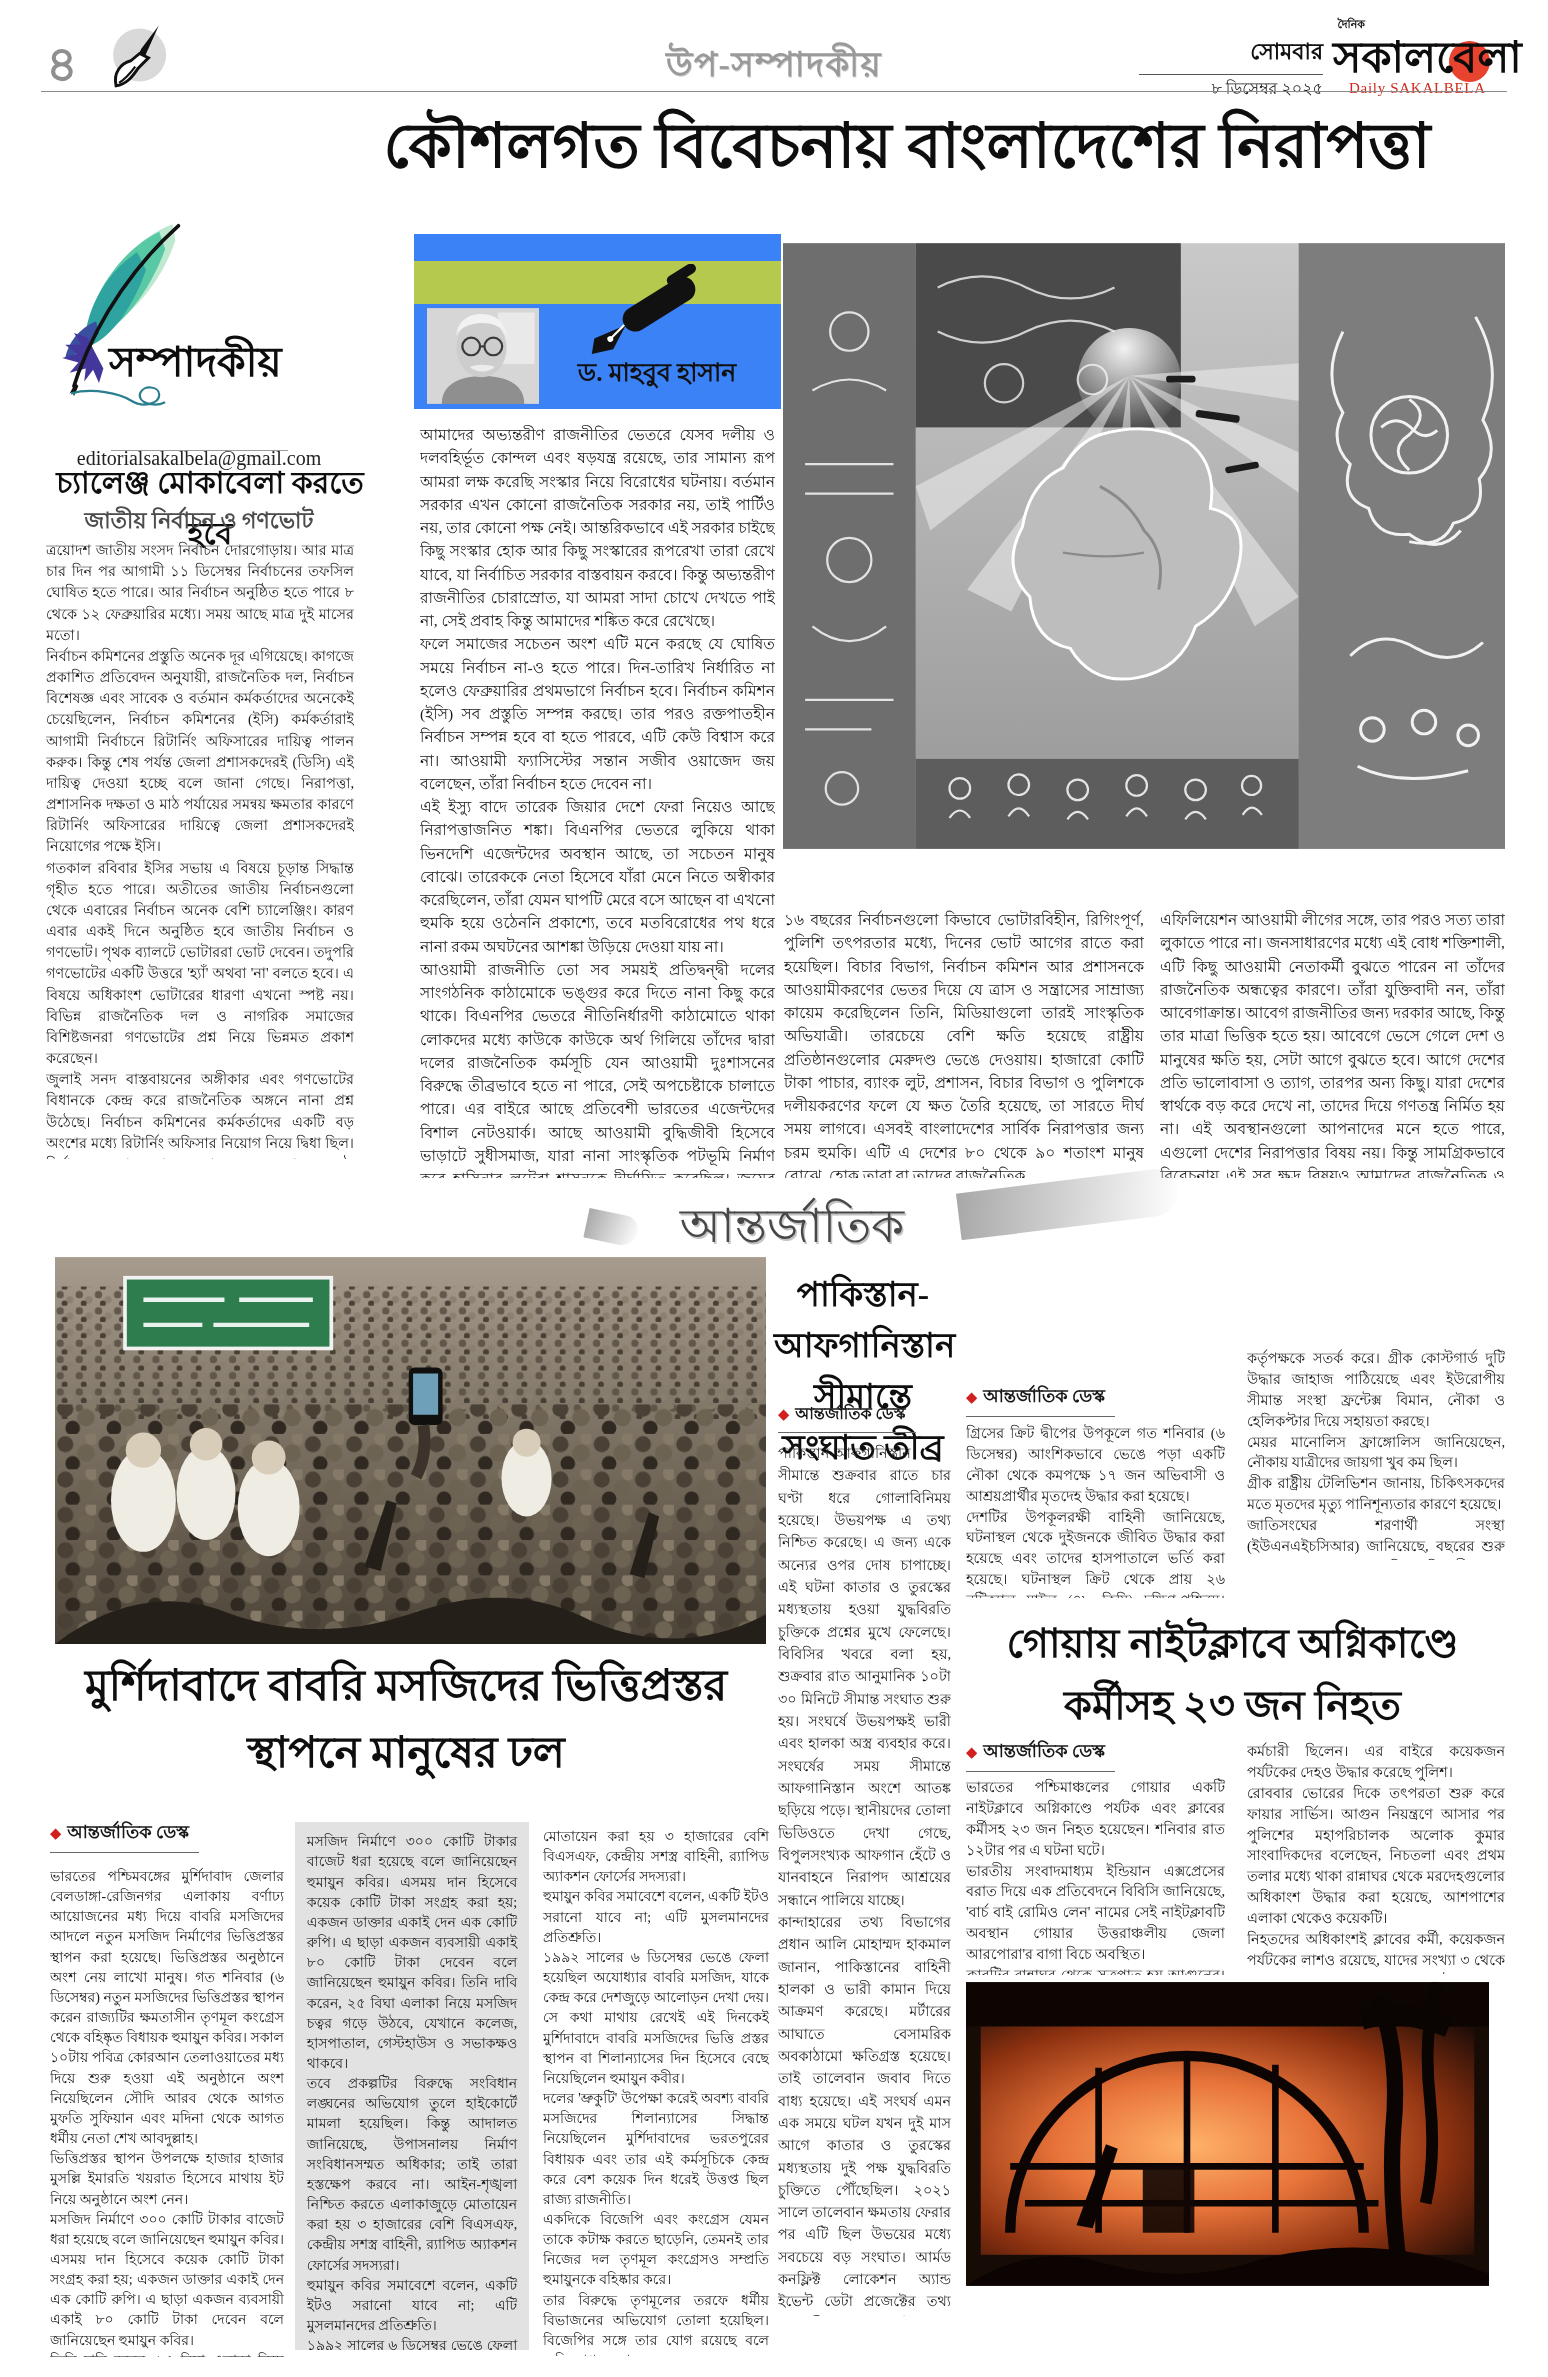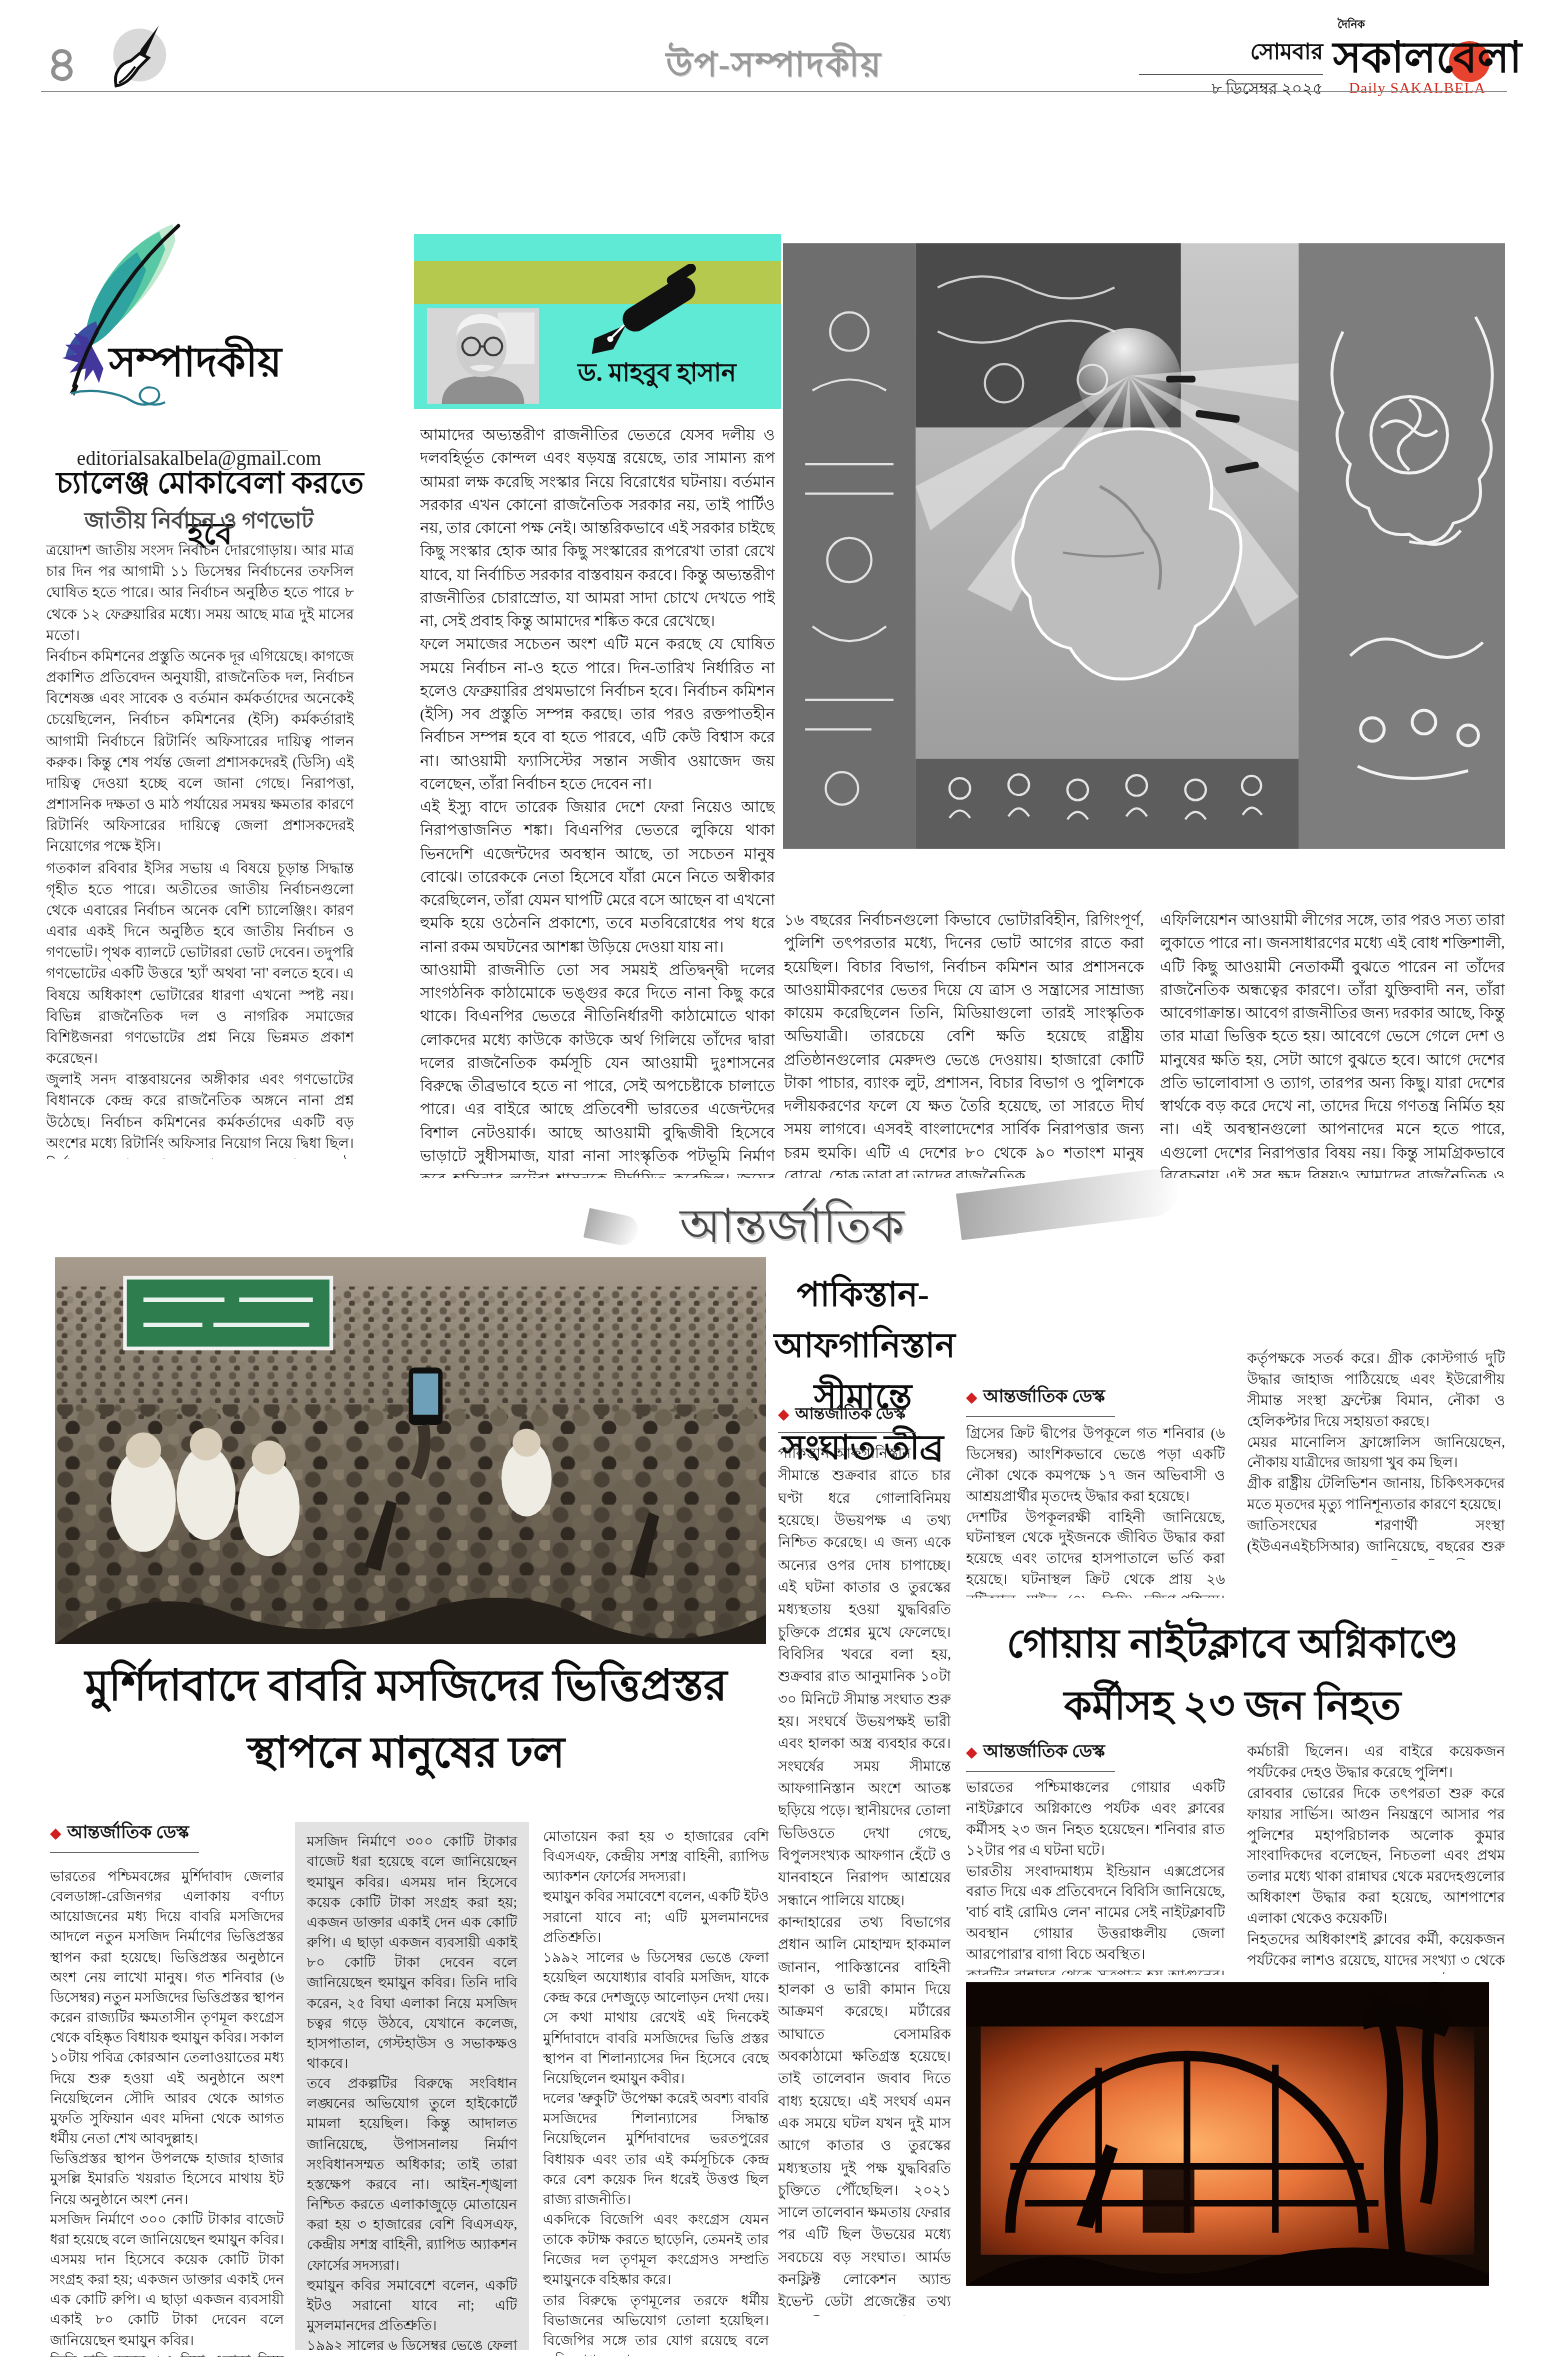--- a/index.html
+++ b/index.html
@@ -26,21 +26,21 @@
   .brand-name span{position:relative;z-index:1;}
   .brand-sub{font-size:15px;color:#d02a1d;letter-spacing:0.7px;margin-left:16px;}
   .header-rule{border-top:1.5px solid #8a8a8a;}
   
   .ed-label{font-size:41px;font-weight:bold;color:#0d0d0d;}
   .ed-email{font-size:20px;color:#222;margin-top:30px;}
   .ed-div{border-top:1.5px solid #9b9b9b;}
   .ed-head{font-size:30px;}
   .ed-sub{font-size:22px;font-weight:bold;color:#4c4c4c;}
   
-  .author-box{background:#5eead4;}
+  .author-box{background:#3b82f6;}
   .author-band{background:#b5c94f;}
   .author-name{font-size:25px;font-weight:bold;color:#101010;}
   
   .byline{font-size:17.7px;font-weight:bold;color:#171717;border-bottom:1.5px solid #666;
           display:inline-block;padding:0 10.3px 4.4px 0;}
   .byline .dia{color:#d21f1f;font-family:"DejaVu Sans",sans-serif;font-size:14.7px;margin-right:5.9px;}
   
   .intl-banner{font-size:47px;font-weight:normal;color:#474747;text-shadow:1.5px 1.5px 0 #c3c3c3;}
   .swoosh{background:linear-gradient(100deg,#8b8b8b,#dcdcdc 70%,rgba(255,255,255,0));
           border-radius:0 44px 52px 2.9px;opacity:.75;}
@@ -77,20 +77,21 @@
     <div class="brand-pre">দৈনিক</div>
     <div class="brand-name">
       <div class="brand-disc"></div>
       <span>সকালবেলা</span>
     </div>
     <div class="brand-sub">Daily SAKALBELA</div>
   </div>
 
   <div class="abs header-rule" style="left:41px;right:41px;top:91px;"></div>
 
+  <h1 class="abs headline center" style="left:310px;top:108px;width:1194px;font-size:62px;margin:0;line-height:1.25;">কৌশলগত বিবেচনায় বাংলাদেশের নিরাপত্তা</h1>
 
   <div class="abs" style="left:49px;top:218px;">
     <svg width="147" height="192" viewBox="0 0 200 260">
       <path d="M168 8 C 110 30 60 96 54 160 C 96 150 150 96 172 30 Z" fill="#bfe9cf"></path>
       <path d="M150 18 C 96 44 52 110 50 168 C 88 160 134 108 158 42 Z" fill="#58c9a4"></path>
       <path d="M120 46 C 76 74 48 128 48 176 C 80 168 112 126 132 70 Z" fill="#2fa3a0"></path>
       <path d="M64 140 C 40 150 26 170 22 190 C 40 186 58 172 68 156 Z" fill="#3b4fa0"></path>
       <path d="M52 162 l-18 -6 10 16 -22 0 16 12 -20 6 22 6 -12 14 22 -6 -2 18 12 -16 8 18 6 -20" fill="#44379b"></path>
       <path d="M176 10 C 120 60 70 130 40 210 L 34 228" stroke="#121212" stroke-width="5" fill="none" stroke-linecap="round"></path>
       <path d="M36 224 l-8 14 4 -2 2 6 6 -14 Z" fill="#121212"></path>

